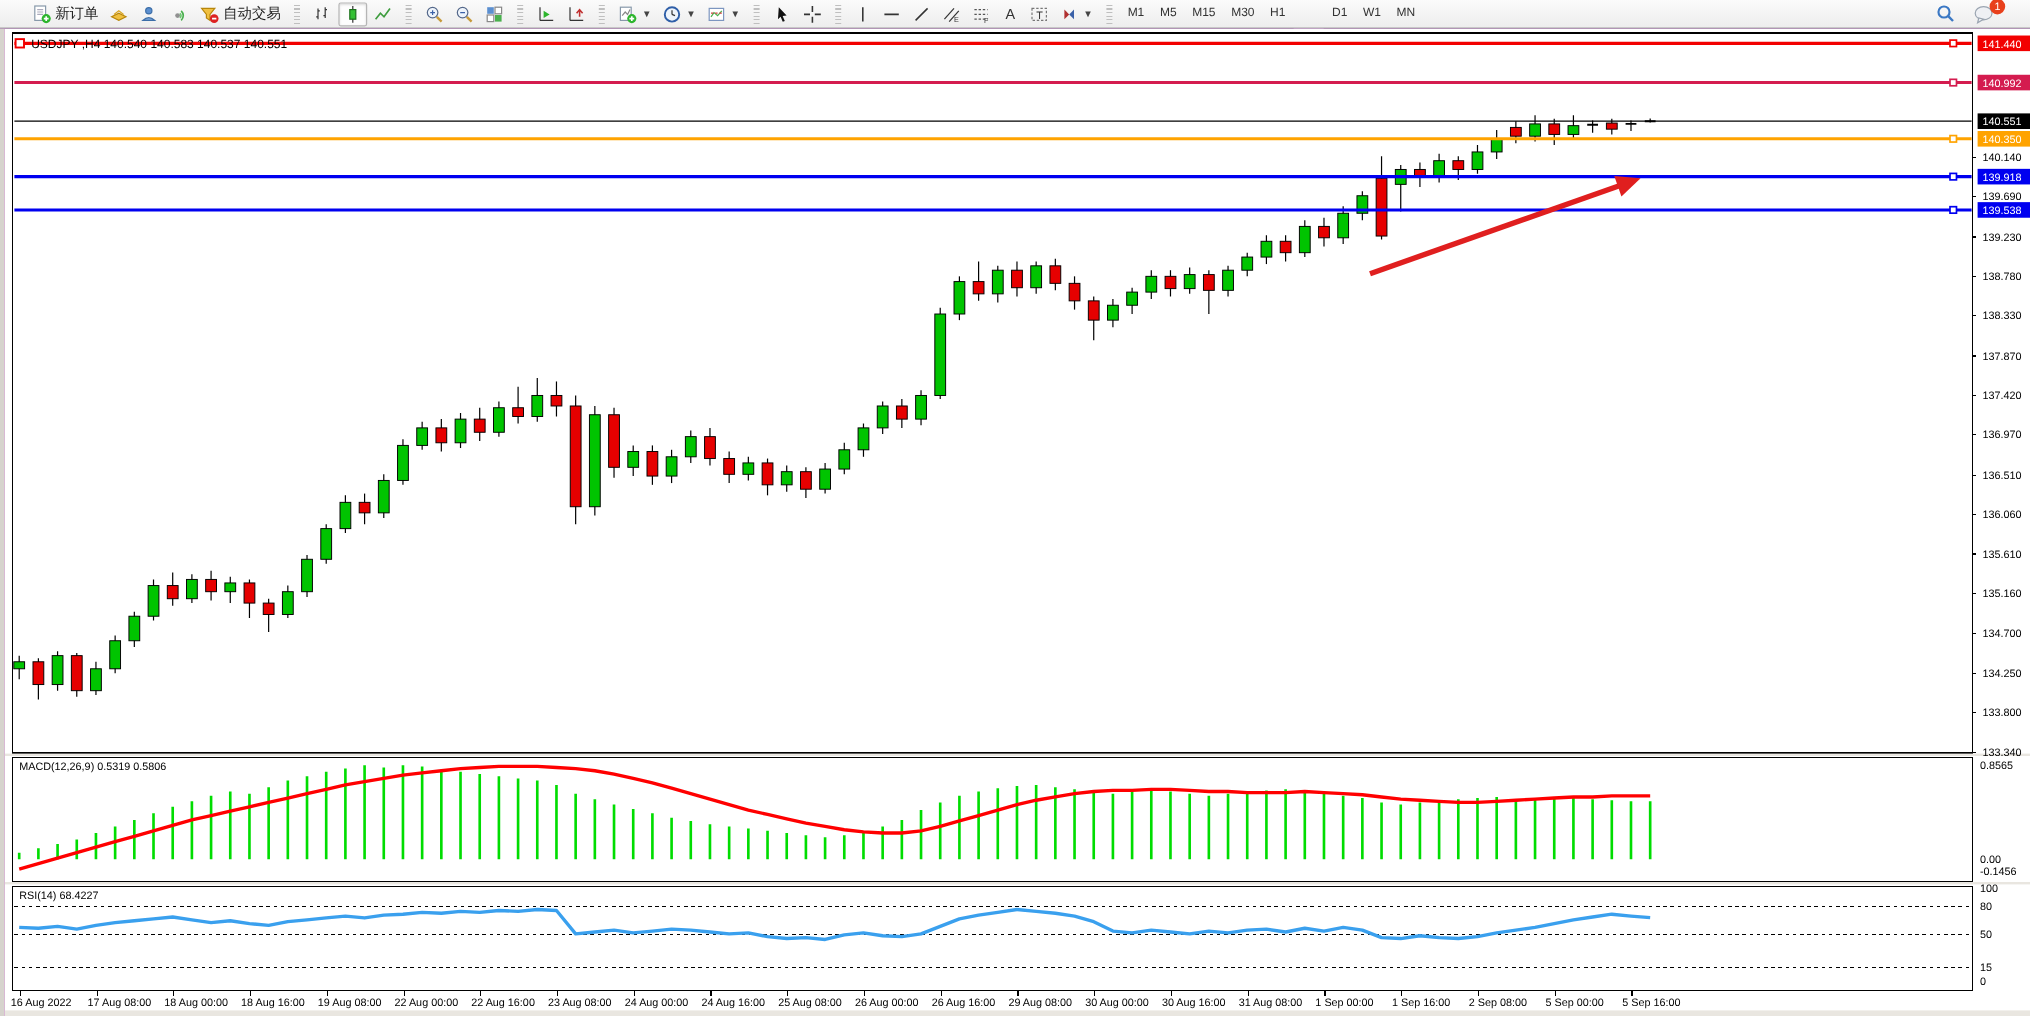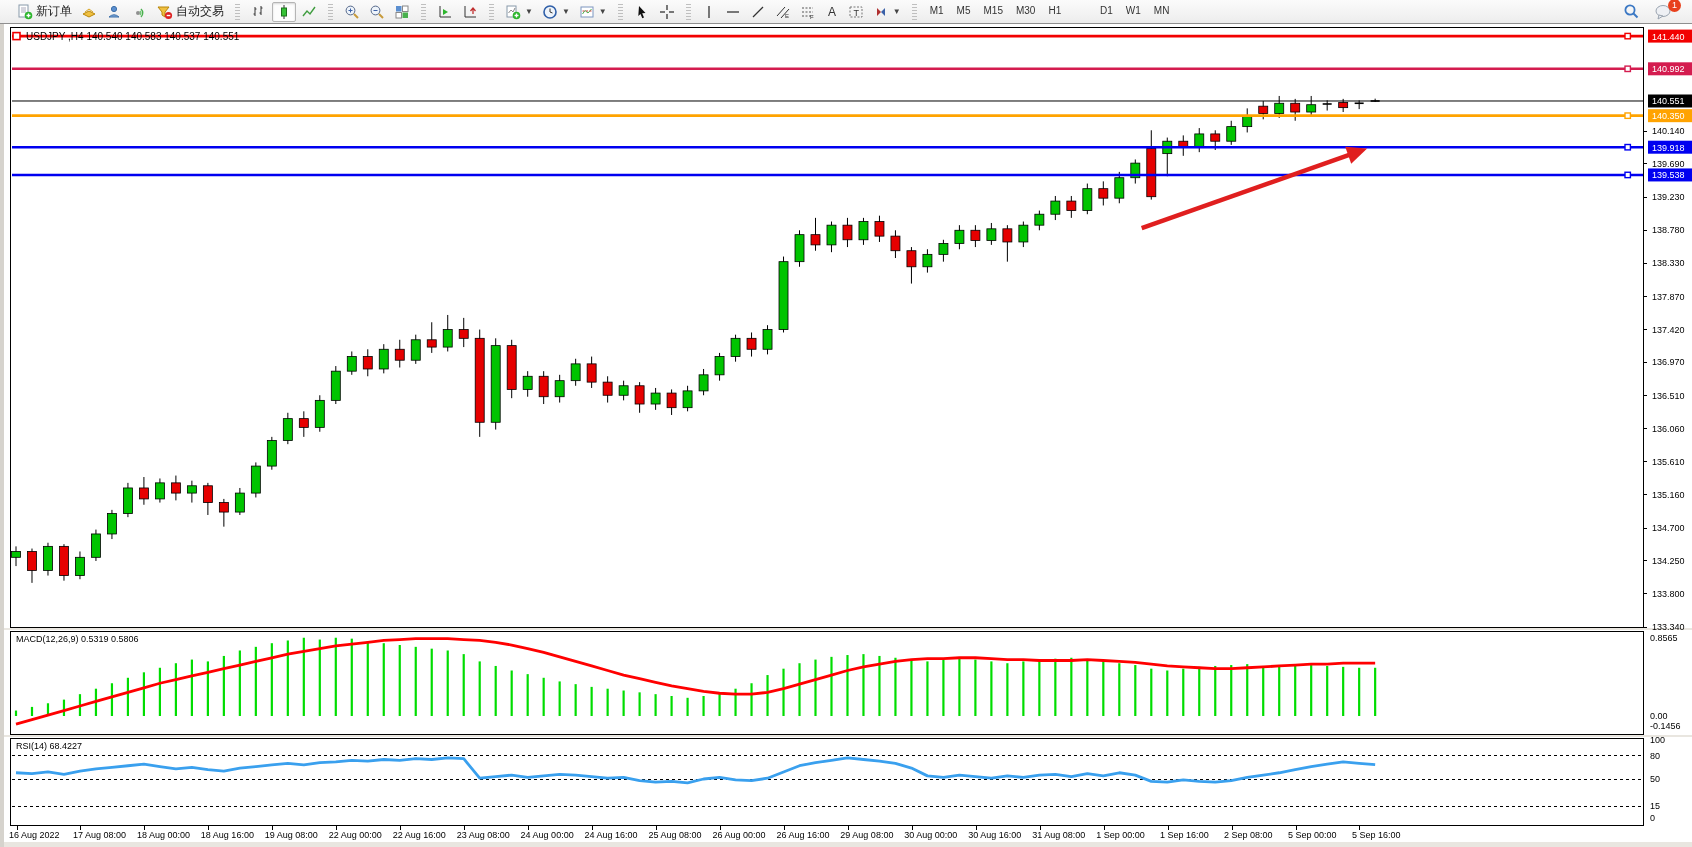--- a/index.html
+++ b/index.html
@@ -1,21 +1,21 @@
 <!DOCTYPE html>
 <html><head>
 <meta charset="utf-8">
 <style>
   * { margin:0; padding:0; box-sizing:border-box; }
   html,body { width:1692px; height:847px; overflow:hidden; background:#f0efee;
               font-family:"Liberation Sans", sans-serif; }
   
   #toolbar { height:24px; background:linear-gradient(#fbfbfb,#ededed);
              border-bottom:1px solid #8f8f8f; display:flex; align-items:center;
-             padding:0 10px; gap:2px; }
+             padding:0 20px; gap:2px; }
   .tb-group { display:flex; align-items:center; gap:1px; height:22px; padding:0 3px; }
   .grip { width:5px; height:16px; margin:0 2px;
           background:repeating-linear-gradient(to bottom,#bfbfbf 0 1px,transparent 1px 3px); }
   .tb-btn { display:flex; align-items:center; gap:3px; padding:2px 3px; border:1px solid transparent;
             border-radius:2px; font-size:12px; color:#222; cursor:default; height:20px; }
   .tb-btn.pressed { background:#fdfdfd; border:1px solid #b5b5b5; box-shadow:inset 0 1px 2px rgba(0,0,0,.15); }
   .tb-btn svg { display:block; }
   .tf-btn { font-size:10px; color:#333; padding:2px 5px; border:1px solid transparent; height:19px; }
   .tf-btn.pressed { background:#fdfdfd; border:1px solid #b5b5b5; box-shadow:inset 0 1px 2px rgba(0,0,0,.18);margin-top:44px; }
   .dd { font-size:8px; color:#444; margin-left:1px; }

